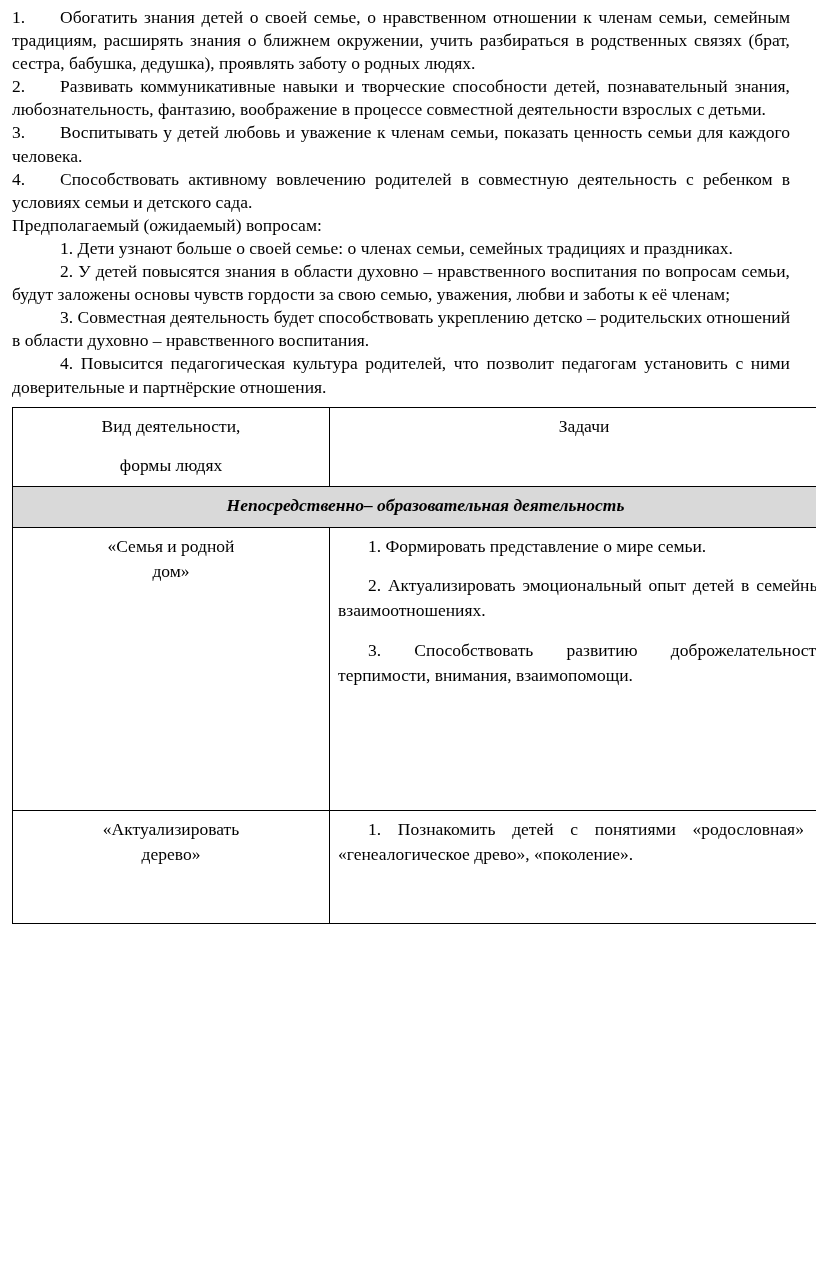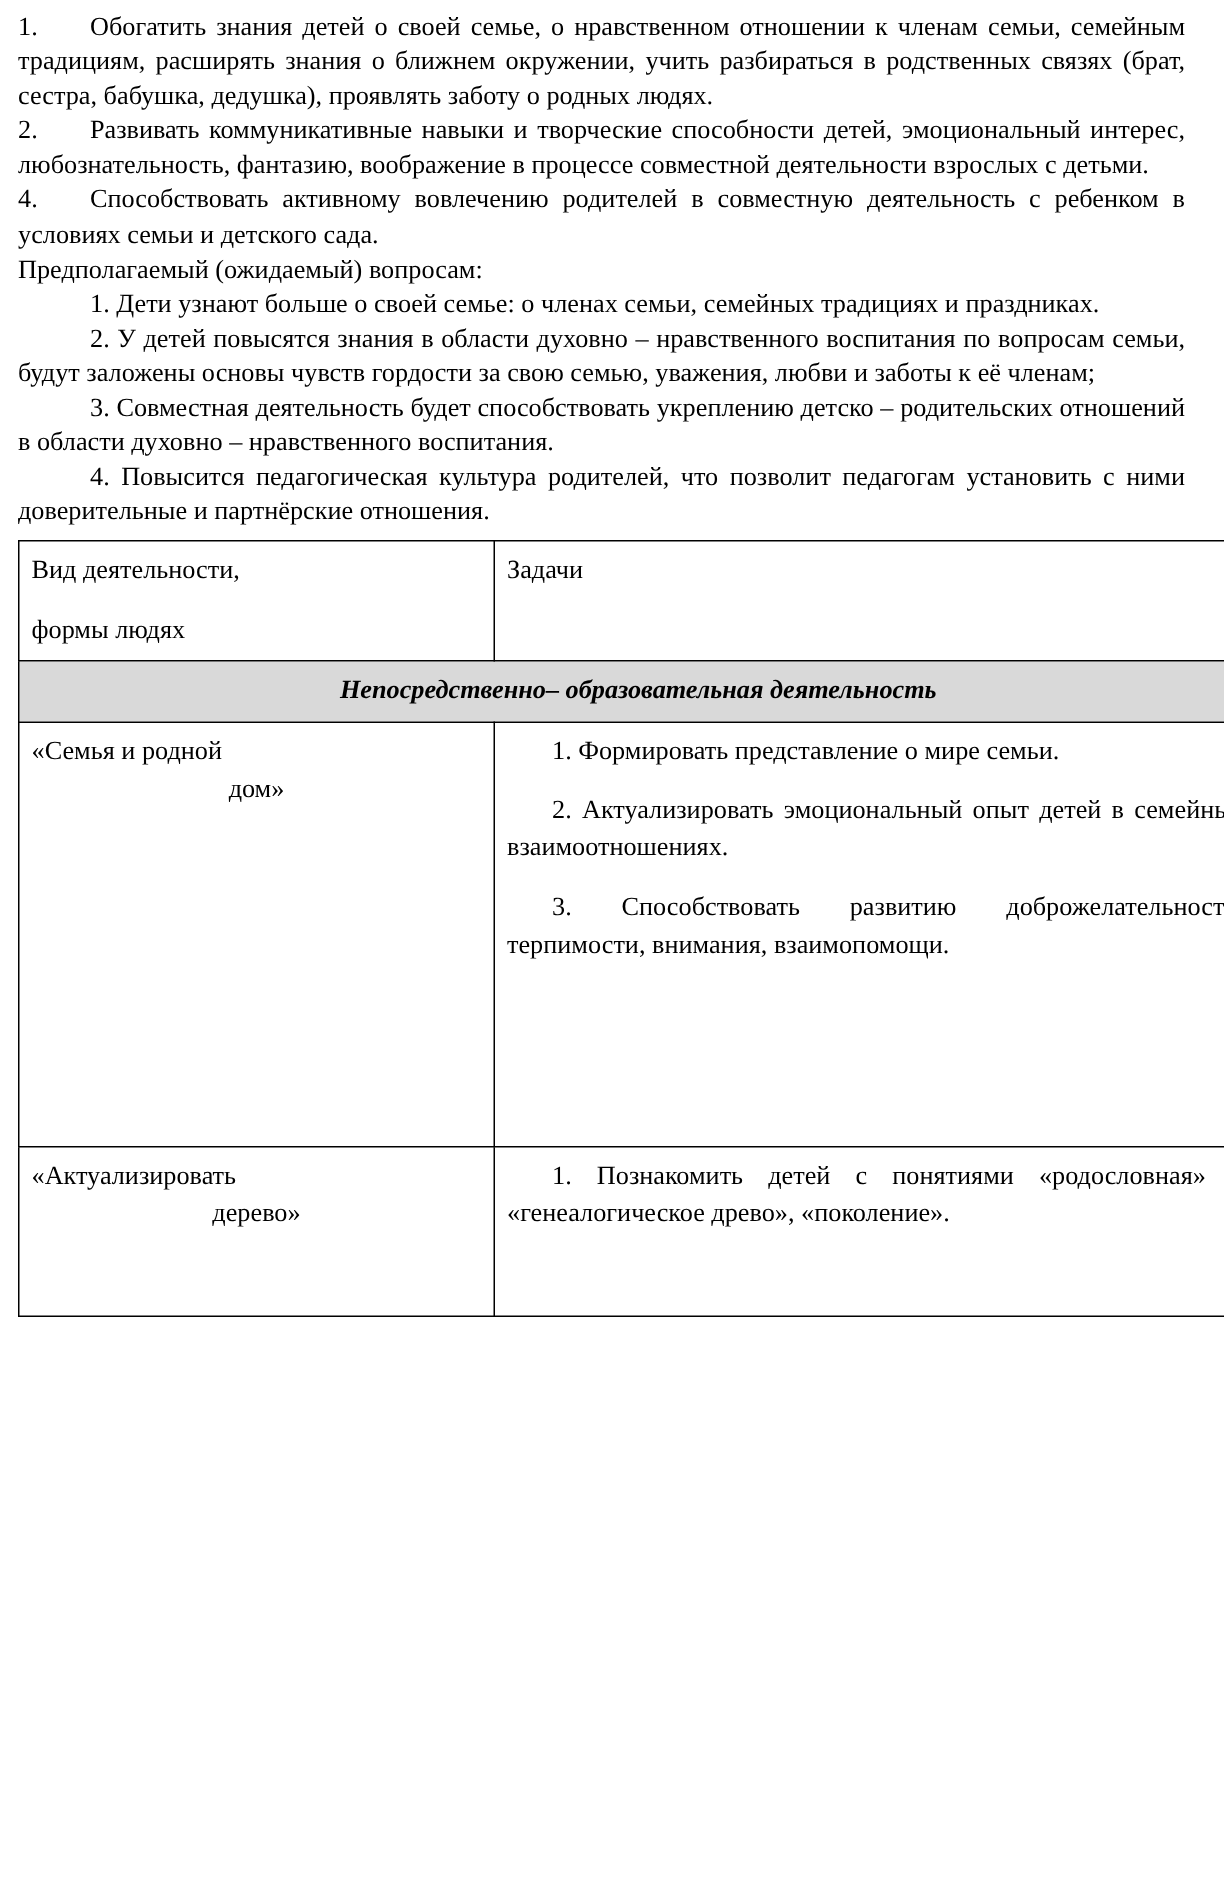--- a/index.html
+++ b/index.html
@@ -48,20 +48,21 @@
   table.content-table td {
     border: 1px solid #000000;
     vertical-align: top;
     padding: 6px 8px 8px 8px;
     font-size: 17.5px;
     line-height: 1.45;
   }
   td.col-a { width: 300px; }
   td.col-b { width: 492px; }
   .cell-center {
+    text-align: center;
     margin: 0;
     text-indent: 0;
   }
   .cell-just {
     text-align: justify;
     margin: 0;
     text-indent: 0;
   }
   .banner-row td {
     background: #d9d9d9;
@@ -82,23 +83,26 @@
 </head>
 <body>
 
 <div class="page">
 
   <p class="tabbed">
     <span class="numtab-a">1.</span><span>Обогатить знания детей о своей семье, о нравственном отношении к членам семьи, семейным традициям, расширять знания о ближнем окружении, учить разбираться в родственных связях (брат, сестра, бабушка, дедушка), проявлять заботу о родных людях.</span>
   </p>
 
   <p class="tabbed">
-    <span class="numtab-a">2.</span><span>Развивать коммуникативные навыки и творческие способности детей, эмоциональный интерес, любознательность, фантазию, воображение в процессе совместной деятельности взрослых с детьми.</span>
+    <span class="numtab-a">2.</span><span>Развивать коммуникативные навыки и творческие способности детей, познавательный знания, любознательность, фантазию, воображение в процессе совместной деятельности взрослых с детьми.</span>
   </p>
 
+  <p class="tabbed">
+    <span class="numtab-a">3.</span><span>Воспитывать у детей любовь и уважение к членам семьи, показать ценность семьи для каждого человека.</span>
+  </p>
 
   <p class="tabbed">
     <span class="numtab-a">4.</span><span>Способствовать активному вовлечению родителей в совместную деятельность с ребенком в условиях семьи и детского сада.</span>
   </p>
 
   <p class="noindent">Предполагаемый (ожидаемый) вопросам:</p>
 
   <p>
     <span>1.</span>
     <span>Дети узнают больше о своей семье: о членах семьи, семейных традициях и праздниках.</span>

